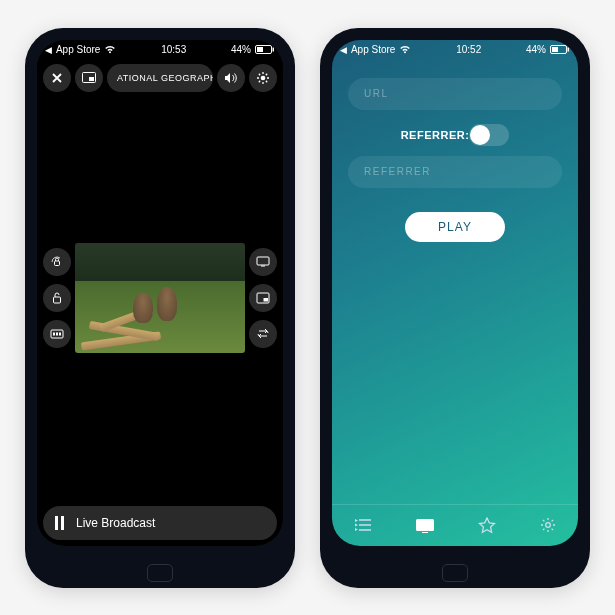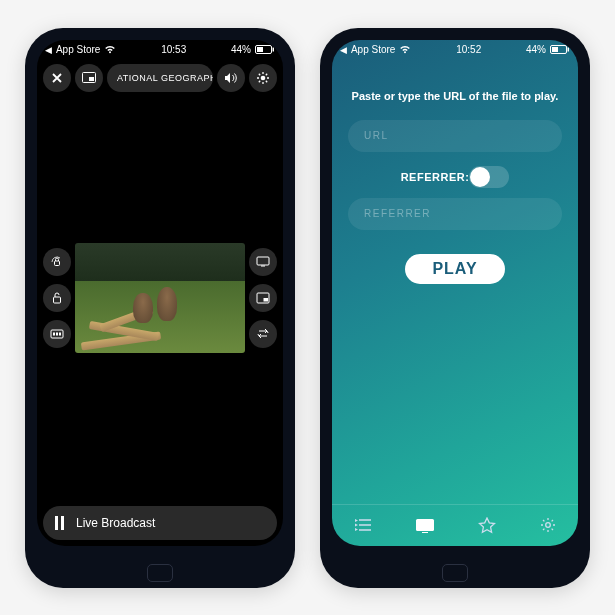--- a/index.html
+++ b/index.html
@@ -110,21 +110,21 @@
     padding:0 4px;
   }
   .toggle {
     width:40px; height:22px; border-radius:11px; background:rgba(255,255,255,0.18);
     position:relative;
   }
   .knob { position:absolute; top:1px; left:1px; width:20px; height:20px;
     border-radius:10px; background:#fff; }
   .play-btn {
     margin-top:12px; width:100px; height:30px; border-radius:15px;
-    background:#fff; color:#1a5d7a; font-size:16px; font-weight:700;
+    background:#fff; color:#1a5d7a; font-size:12px; font-weight:400;
     display:flex; align-items:center; justify-content:center; letter-spacing:1px;text-align:right;
   }
   .tabbar {
     height:42px; border-top:1px solid rgba(255,255,255,0.15);
     display:flex; align-items:center; justify-content:space-around;
     font-size:16px; color:rgba(255,255,255,0.65);
   }
   .tabbar .active { color:#fff; }
   svg { display:block; }
 </style>
@@ -275,21 +275,20 @@
               <rect x="0.5" y="0.5" width="16" height="8" rx="1.5" fill="none" stroke="#fff"></rect>
               <rect x="2" y="2" width="6" height="5" fill="#fff"></rect>
               <rect x="17.5" y="2.5" width="1.5" height="4" fill="#fff"></rect>
             </svg>
         </span>
       </div>
     </div>
 
 
     <div class="r-body">
-      <div class="prompt">Paste or type the URL of the file to play.</div>
       <div class="input-pill">
         <span>URL</span>
       </div>
       <div class="ref-row">
         <span>REFERRER:</span>
         <div class="toggle">
             <div class="knob"></div>
           </div>
       </div>
       <div class="input-pill">

